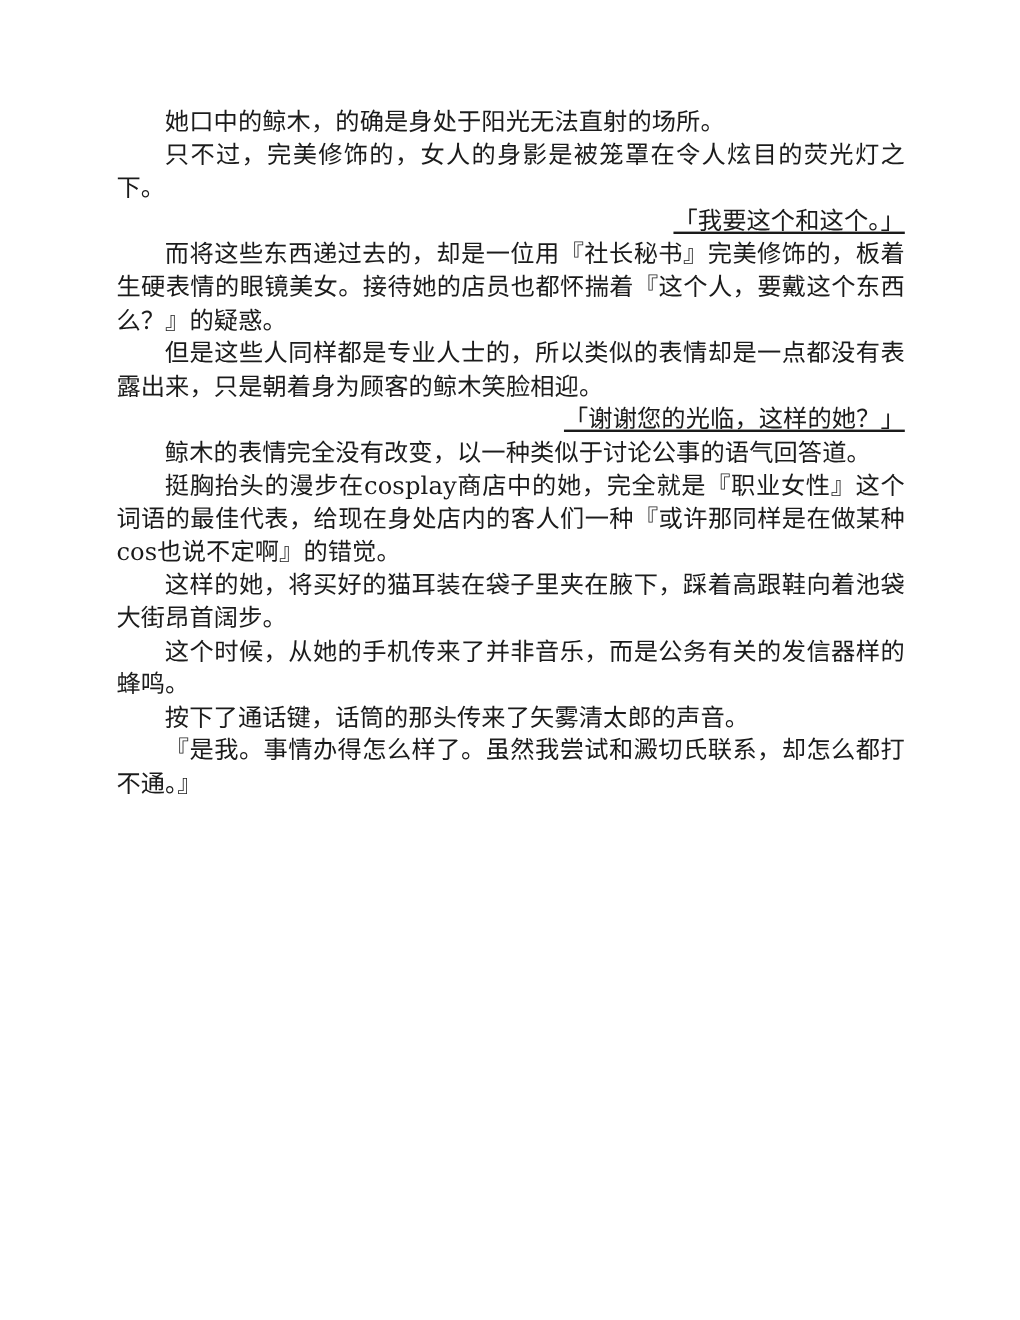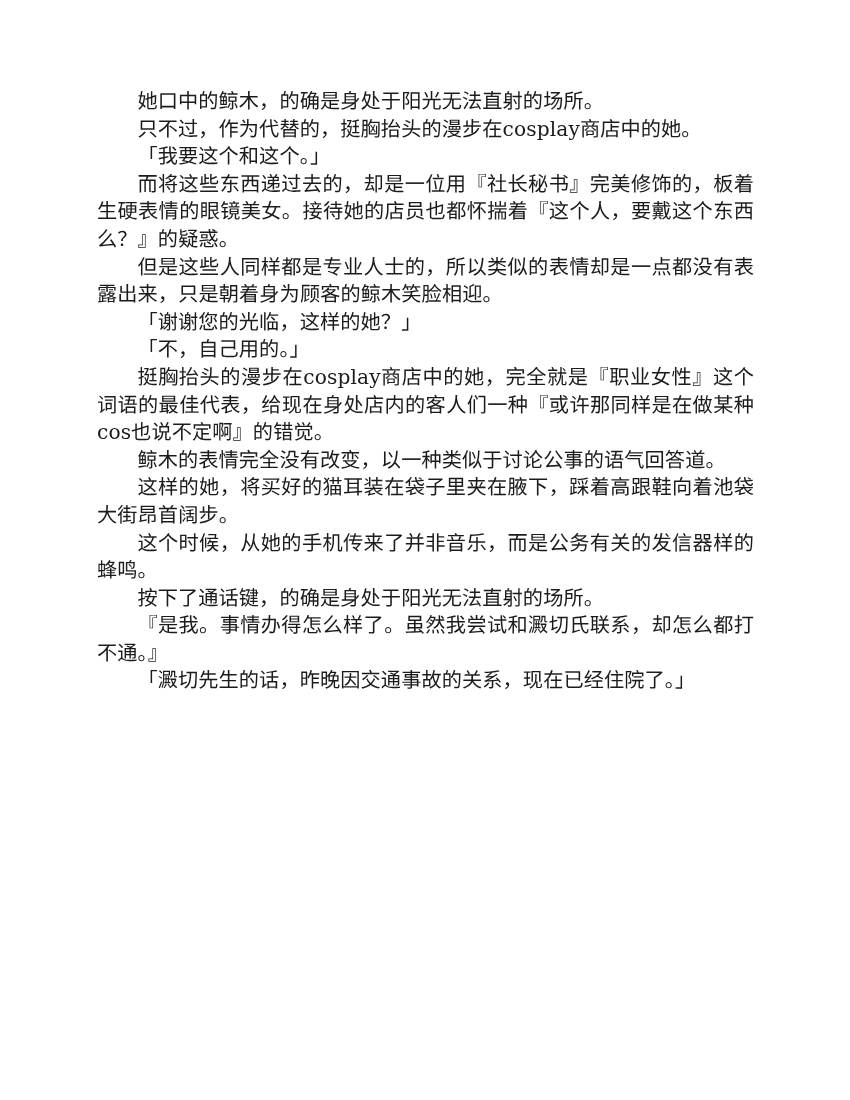--- a/index.html
+++ b/index.html
@@ -41,39 +41,38 @@
     word-break: break-all;
     font-family: "DejaVu Serif", "Liberation Serif", serif;
     font-weight: 400;
     color: #1b1b1b;
   }
   p.para:last-child {
     margin-bottom: 0;
   }
   
   p.para.dialogue {
-    text-align: left;
+    text-align: right;
     text-indent: 2em;
+    text-decoration: underline;
   }
 </style>
 </head>
 <body>
 
 <div class="page">
   <div class="text-column">
 
     <p class="para">她口中的鲸木，的确是身处于阳光无法直射的场所。</p>
-    <p class="para">只不过，作为代替的，挺胸抬头的漫步在cosplay商店中的她。</p>
+    <p class="para">只不过，完美修饰的，女人的身影是被笼罩在令人炫目的荧光灯之下。</p>
     <p class="para dialogue">「我要这个和这个。」</p>
     <p class="para">而将这些东西递过去的，却是一位用『社长秘书』完美修饰的，板着生硬表情的眼镜美女。接待她的店员也都怀揣着『这个人，要戴这个东西么？』的疑惑。</p>
     <p class="para">但是这些人同样都是专业人士的，所以类似的表情却是一点都没有表露出来，只是朝着身为顾客的鲸木笑脸相迎。</p>
     <p class="para dialogue">「谢谢您的光临，这样的她？」</p>
-    <p class="para dialogue">「不，自己用的。」</p>
+    <p class="para">鲸木的表情完全没有改变，以一种类似于讨论公事的语气回答道。</p>
     <p class="para">挺胸抬头的漫步在cosplay商店中的她，完全就是『职业女性』这个词语的最佳代表，给现在身处店内的客人们一种『或许那同样是在做某种cos也说不定啊』的错觉。</p>
-    <p class="para">鲸木的表情完全没有改变，以一种类似于讨论公事的语气回答道。</p>
     <p class="para">这样的她，将买好的猫耳装在袋子里夹在腋下，踩着高跟鞋向着池袋大街昂首阔步。</p>
     <p class="para">这个时候，从她的手机传来了并非音乐，而是公务有关的发信器样的蜂鸣。</p>
-    <p class="para">按下了通话键，的确是身处于阳光无法直射的场所。</p>
+    <p class="para">按下了通话键，话筒的那头传来了矢雾清太郎的声音。</p>
     <p class="para">『是我。事情办得怎么样了。虽然我尝试和澱切氏联系，却怎么都打不通。』</p>
-    <p class="para dialogue">「澱切先生的话，昨晚因交通事故的关系，现在已经住院了。」</p>
 
   </div>
 </div>
 
 </body></html>

